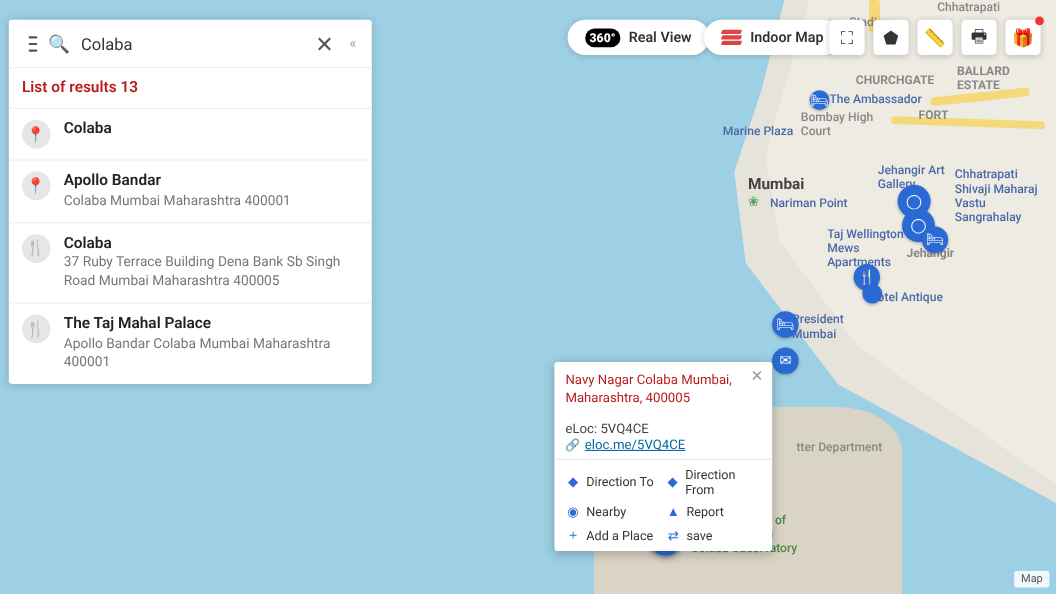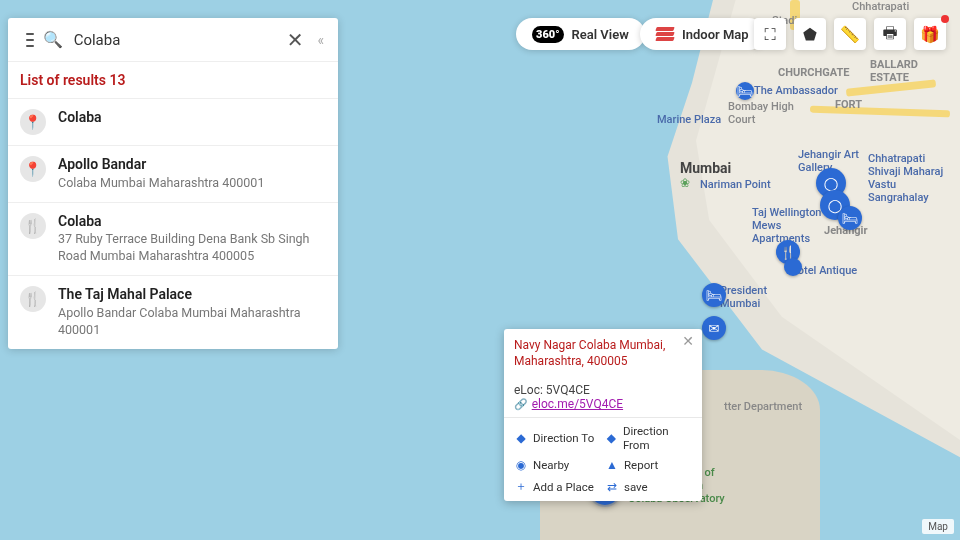--- a/index.html
+++ b/index.html
@@ -54,21 +54,21 @@
 .sq-group { position: absolute; top: 18px; right: 14px; display: flex; gap: 8px; }
 .sq { width: 32px; height: 32px; background: #fff; border-radius: 4px; box-shadow: 0 1px 6px rgba(0,0,0,0.18); display:flex; align-items:center; justify-content:center; font-size:16px; color:#333; cursor:pointer; }
 .gift { position: relative; }
 .gift::after { content:""; position:absolute; top:-3px; right:-3px; width:8px; height:8px; background:#e33; border-radius:50%; }
 
 
 .popup { position: absolute; left: 504px; top: 329px; width: 198px; background: #fff; border-radius: 3px; box-shadow: 0 2px 10px rgba(0,0,0,0.25); padding: 8px 10px 6px; font-size: 12px; color: #333; z-index: 40; }
 .popup .close { position: absolute; top: 4px; right: 8px; color: #999; font-size: 14px; cursor:pointer; }
 .popup .addr { line-height: 1.35; color: #b91c1c; padding-right: 10px;}
 .popup .eloc { margin-top: 14px; color: #444; }
-.popup .elink { color: #a21caf; text-decoration: underline; cursor:pointer; display:inline; margin-left:2px;}
+.popup .elink { color: #0369a1; text-decoration: underline; cursor:pointer; display:inline; margin-left:2px;}
 .popup .link-ico { color:#888; font-size:11px; margin-right:2px; }
 .popup hr { border: none; border-top: 1px solid #e8e8e8; margin: 6px -10px; }
 .popup .acts { display: grid; grid-template-columns: 1fr 1fr; row-gap: 6px; column-gap: 4px; }
 .popup .act { display: flex; align-items: center; font-size: 11.5px; color: #333; cursor:pointer; }
 .popup .act .ai { width: 14px; text-align: center; margin-right: 5px; color: #2b6ad4; font-size: 12px; }
 .popup-tail { position:absolute; left:594px; top:461px; width:0; height:0; border-left:9px solid transparent; border-right:9px solid transparent; border-top:12px solid #fff; filter: drop-shadow(0 2px 3px rgba(0,0,0,0.2)); z-index:39; }
 
 
 .map-badge { position:absolute; right:6px; bottom:6px; background:rgba(255,255,255,0.85); padding:2px 6px; font-size:10px; color:#555; border-radius:2px; }
 </style>

